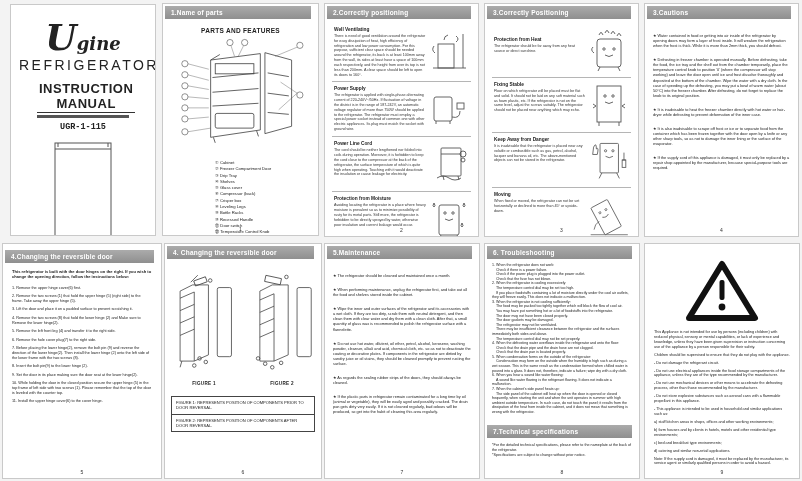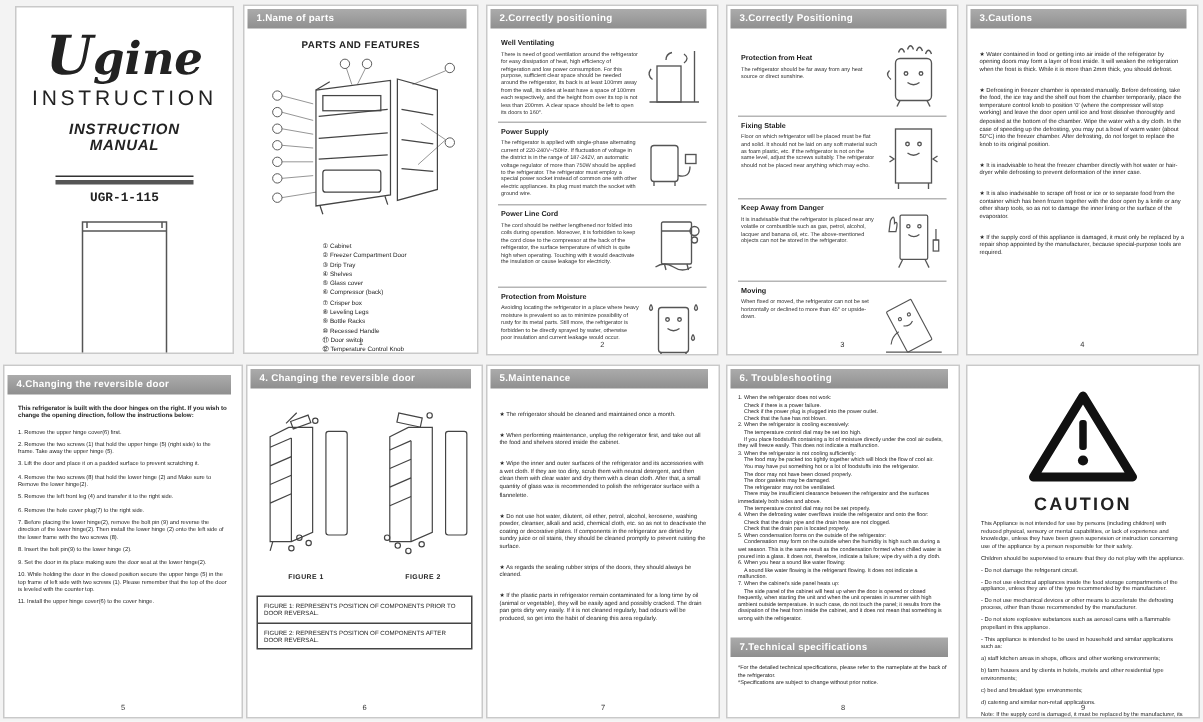--- a/index.html
+++ b/index.html
@@ -5,25 +5,25 @@
   html,body{margin:0;padding:0;}
   body{width:802px;height:481px;background:#fbfbfb;font-family:"Liberation Sans",sans-serif;color:#222;}
   .sheet{position:relative;width:802px;height:481px;background:#f3f3f3;overflow:hidden;}
   .page{position:absolute;background:#ffffff;border:1px solid #c9c9c9;overflow:hidden;box-sizing:border-box;}
   .hdr{margin:2px 7px 0 2px;height:13px;background:linear-gradient(#ababab,#8f8f8f);color:#fff;
        font-weight:bold;font-size:6.5px;line-height:13px;padding-left:6px;letter-spacing:.2px;}
   .pagenum{position:absolute;bottom:3px;left:0;right:0;text-align:center;font-size:5px;color:#333;}
   .inner{padding:6px 8px;}
   
   .cover-in{padding:14px 8px 4px 8px;text-align:center;}
-  .brand{font-family:"DejaVu Serif",serif;font-style:italic;font-weight:bold;font-size:30px;line-height:1;}
+  .brand{font-family:"DejaVu Serif",serif;font-style:italic;font-weight:bold;font-size:18px;line-height:1;}
   .brand::first-letter{font-size:36px;}
   .product{font-size:14px;letter-spacing:2.5px;margin-top:2px;}
   .im-wrap{margin:8px 18px 0 18px;border-bottom:3px solid #555;padding-bottom:2px;}
-  .im{font-size:10px;font-weight:bold;letter-spacing:.5px;border-bottom:1.5px solid #333;display:inline-block;padding:0 2px 14px 2px;font-style:italic;}
+  .im{font-size:13px;font-weight:bold;letter-spacing:.5px;border-bottom:1.5px solid #333;display:inline-block;padding:0 2px 1px 2px;}
   .model{font-size:8.5px;font-weight:bold;margin-top:4px;font-family:Liberation Mono, monospace;}
   .cover-fig{margin-top:8px;}
   
   .parts-title{text-align:center;font-weight:bold;font-size:6.5px;margin-top:8px;letter-spacing:.3px;}
   .parts-fig{text-align:center;margin-top:2px;}
   .parts-list{font-size:4.2px;line-height:1.5;margin:2px 0 0 52px;}
   
   .sec{display:flex;justify-content:space-between;border-bottom:1px solid #b5b5b5;padding:4px 2px 4px 2px;min-height:46px;}
   .sec:last-of-type{border-bottom:none;}
   .sec-txt{width:68%;}
@@ -56,21 +56,21 @@
   svg{display:inline-block;}
 </style>
 </head>
 <body>
 
 <div class="sheet">
 
   <div class="page" style="left:10px;top:4px;width:146px;height:232px;">
     <div class="cover-in">
       <div class="brand">Ugine</div>
-      <div class="product">INSTRUCTION</div>
+      <div class="product">REFRIGERATOR</div>
       <div class="im-wrap">
         <span class="im">INSTRUCTION MANUAL</span>
       </div>
       <div class="model">UGR-1-115</div>
       <div class="cover-fig">
         <svg width="72" height="118" viewBox="0 0 72 118">
           <g fill="none" stroke="#555" stroke-width="1">
             <rect x="8" y="3" width="56" height="110"></rect>
             <line x1="8" y1="9" x2="64" y2="9"></line>
             <line x1="11" y1="3" x2="11" y2="7"></line>
@@ -442,21 +442,20 @@
   </div>
 
   <div class="page" style="left:644px;top:243px;width:156px;height:236px;">
     <div class="ctr">
       <svg width="74" height="62" viewBox="0 0 74 62">
         <polygon points="37,4 70,58 4,58" fill="none" stroke="#111" stroke-width="6" stroke-linejoin="round"></polygon>
         <rect x="34.5" y="20" width="5" height="20" rx="2" fill="#111"></rect>
         <circle cx="37" cy="47" r="3.4" fill="#111"></circle>
       </svg>
     </div>
-    <div class="caution-word">CAUTION</div>
     <div class="inner" style="padding:0 9px;">
       <div class="cau-body">
           <div>This Appliance is not intended for use by persons (including children) with reduced physical, sensory or mental capabilities, or lack of experience and knowledge, unless they have been given supervision or instruction concerning use of the appliance by a person responsible for their safety.</div>
           <div>Children should be supervised to ensure that they do not play with the appliance.</div>
           <div>-  Do not damage the refrigerant circuit.</div>
           <div>-  Do not use electrical appliances inside the food storage compartments of the appliance, unless they are of the type recommended by the manufacturer.</div>
           <div>-  Do not use mechanical devices or other means to accelerate the defrosting process, other than those recommended by the manufacturer.</div>
           <div>-  Do not store explosive substances such as aerosol cans with a flammable propellant in this appliance.</div>
           <div>-  This appliance is intended to be used in household and similar applications such as:</div>
           <div>a) staff kitchen areas in shops, offices and other working environments;</div>

